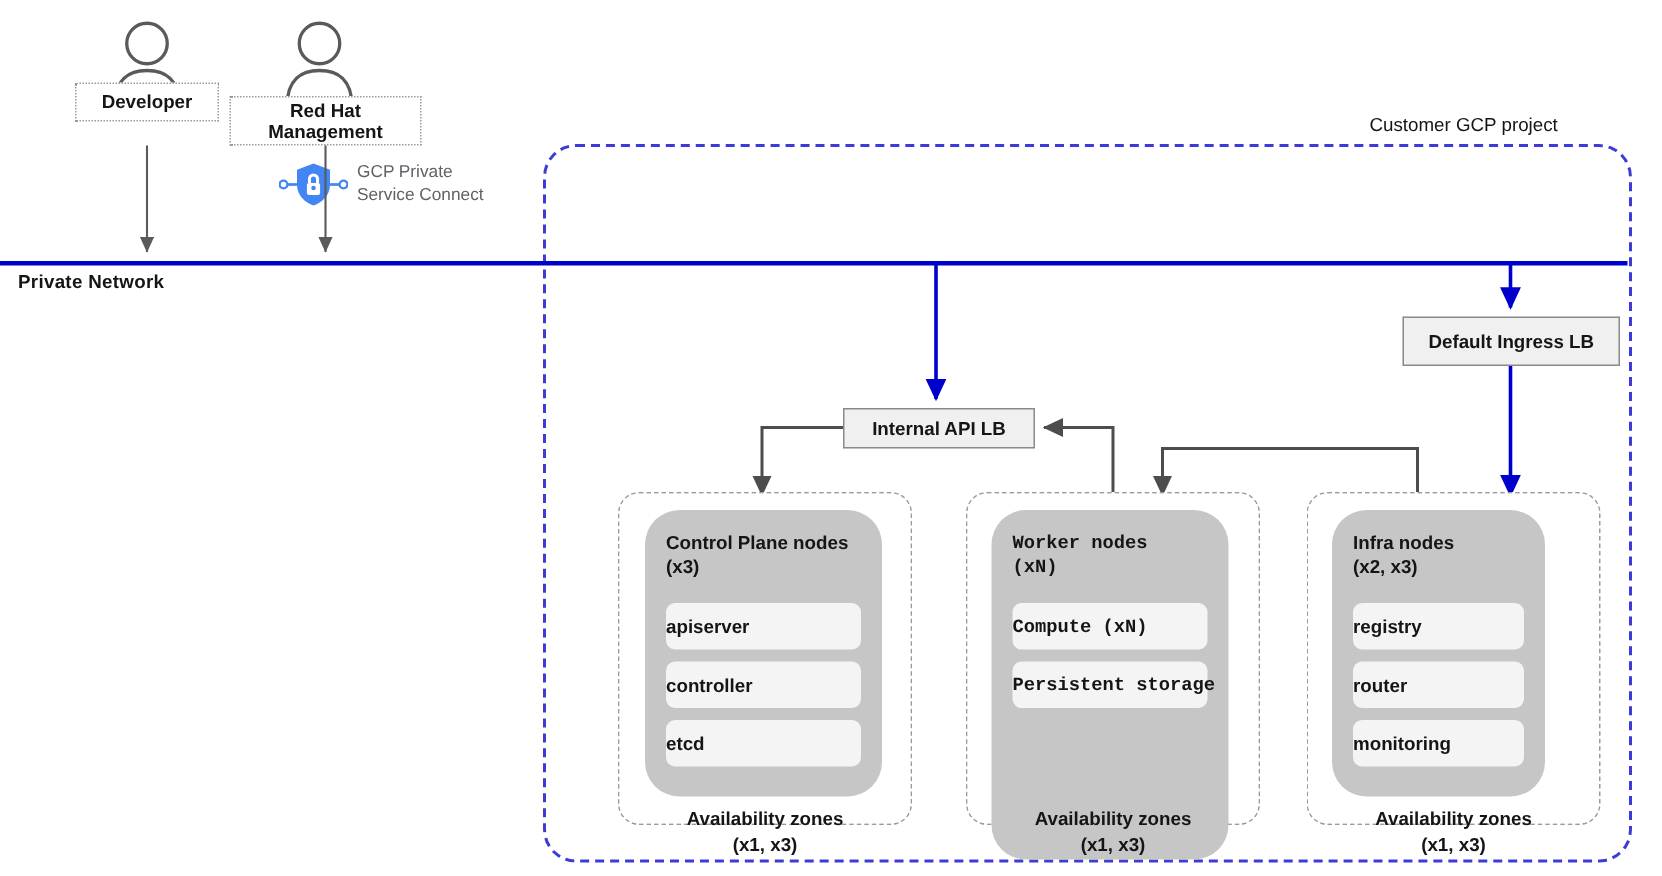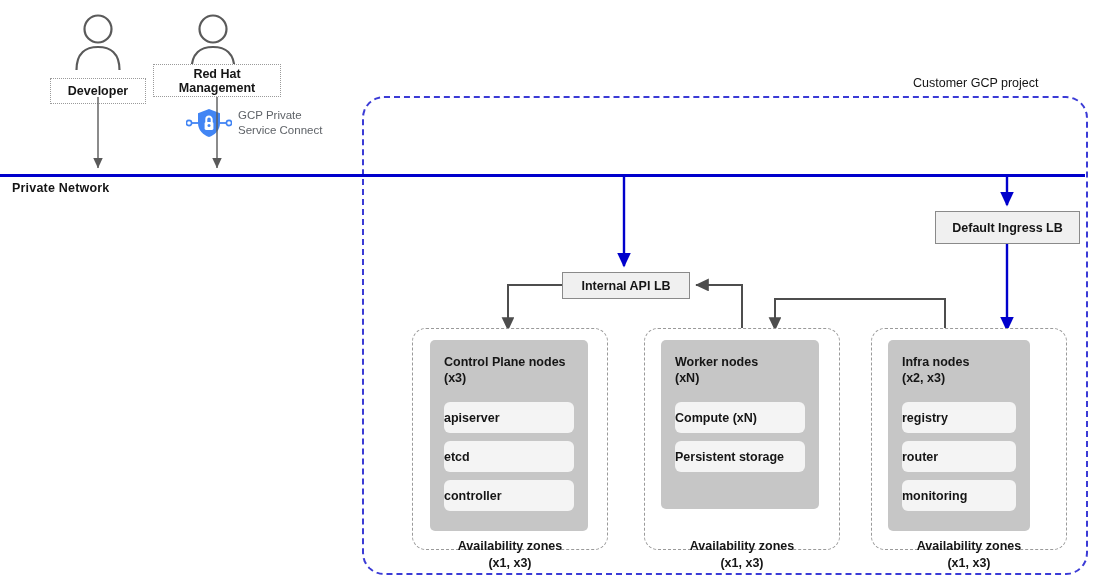--- a/index.html
+++ b/index.html
@@ -119,21 +119,21 @@
     line-height: 17px;
     white-space: nowrap;
     z-index: 25;
   }
   .az-label .sub { display: block; font-weight: bold; }
 
   
   .node-panel {
     box-sizing: border-box;
     background: #c6c6c6;
-    border-radius: 5px;
+    border-radius: 23px;
     z-index: 22;
     padding: 14px 14px 0 14px;
   }
   .node-title {
     font-size: 12.5px;
     font-weight: bold;
     color: #151515;
     line-height: 16px;
     margin-bottom: 16px;
     white-space: nowrap;
@@ -162,21 +162,21 @@
   <div class="abs gcp-boundary" style="left:362px; top:96px; width:726px; height:479px;"></div>
 
   <div class="abs gcp-title" style="left:913px; top:76px;">Customer GCP project</div>
 
   <div class="abs" style="left:72px; top:14px;">
     <svg class="actor-icon" viewBox="0 0 52 56">
       <circle cx="26" cy="15" r="13.5" fill="none" stroke="#5a5a5a" stroke-width="2.2"></circle>
       <path d="M4.5 56 C4.5 39 14 33 26 33 C38 33 47.5 39 47.5 56" fill="none" stroke="#5a5a5a" stroke-width="2.2" stroke-linecap="round"></path>
     </svg>
   </div>
-  <div class="abs actor-label" style="left:50px; top:78px; width:96px; height:26px;">
+  <div class="abs actor-label" style="left:50px; top:55px; width:96px; height:26px;">
     <span>Developer</span>
   </div>
 
   <div class="abs" style="left:187px; top:14px;">
     <svg class="actor-icon" viewBox="0 0 52 56">
       <circle cx="26" cy="15" r="13.5" fill="none" stroke="#5a5a5a" stroke-width="2.2"></circle>
       <path d="M4.5 56 C4.5 39 14 33 26 33 C38 33 47.5 39 47.5 56" fill="none" stroke="#5a5a5a" stroke-width="2.2" stroke-linecap="round"></path>
     </svg>
   </div>
   <div class="abs actor-label" style="left:153px; top:64px; width:128px; height:33px; flex-direction:column;">
@@ -222,28 +222,28 @@
 
   <div class="abs node-panel" style="left:430px; top:340px; width:158px; height:191px;">
     <div class="node-title">
       <span>Control Plane nodes</span>
       <span class="sub">(x3)</span>
     </div>
     <div class="node-item">
       <span>apiserver</span>
     </div>
     <div class="node-item">
+      <span>controller</span>
+    </div>
+    <div class="node-item">
       <span>etcd</span>
     </div>
-    <div class="node-item">
-      <span>controller</span>
-    </div>
-  </div>
-
-  <div class="abs node-panel" style="left:661px; top:340px; width:158px; height:169px;">
+  </div>
+
+  <div class="abs node-panel" style="left:661px; top:340px; width:158px; height:233px;font-family:Liberation Mono, monospace;">
     <div class="node-title">
       <span>Worker  nodes</span>
       <span class="sub">(xN)</span>
     </div>
     <div class="node-item">
       <span>Compute (xN)</span>
     </div>
     <div class="node-item">
       <span>Persistent storage</span>
     </div>

